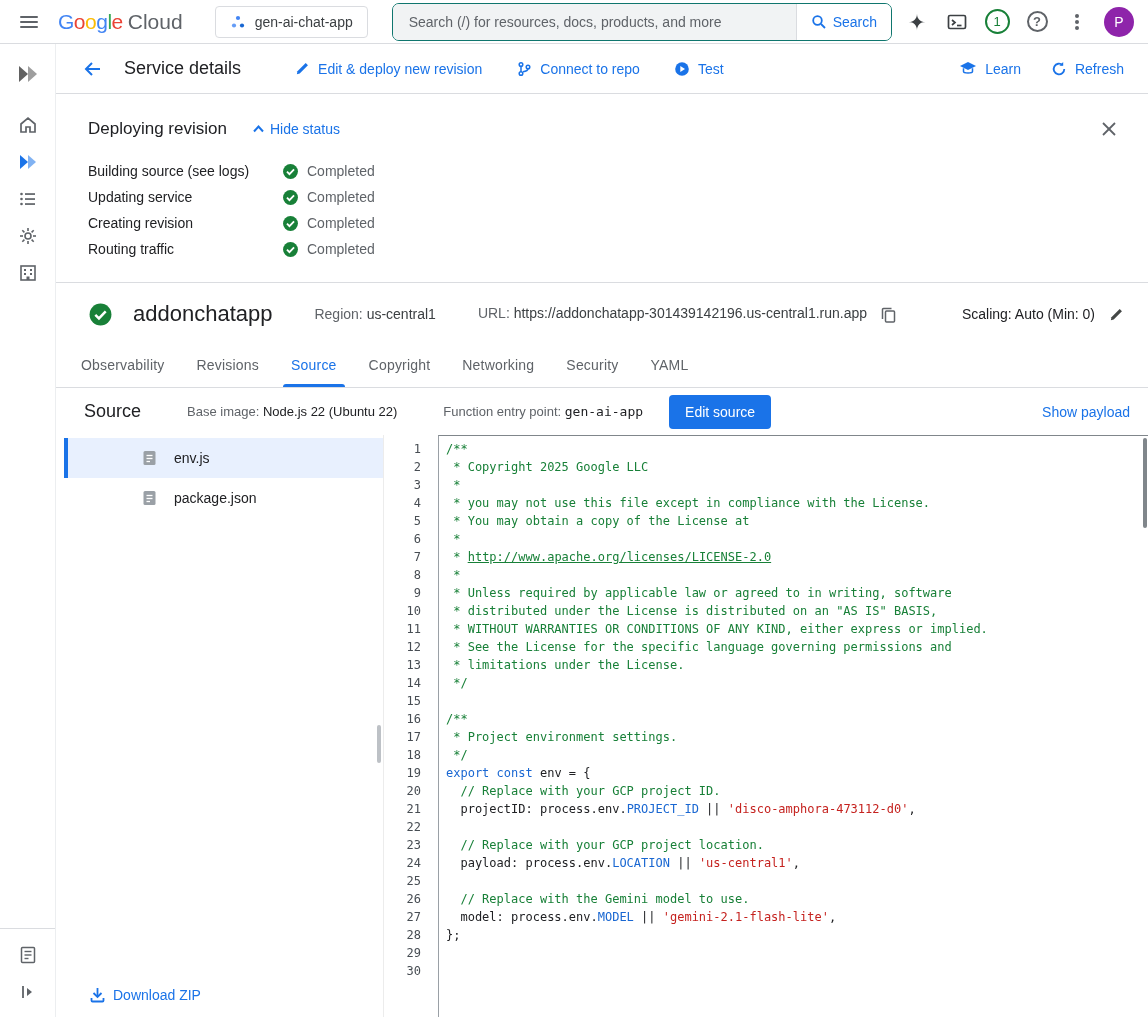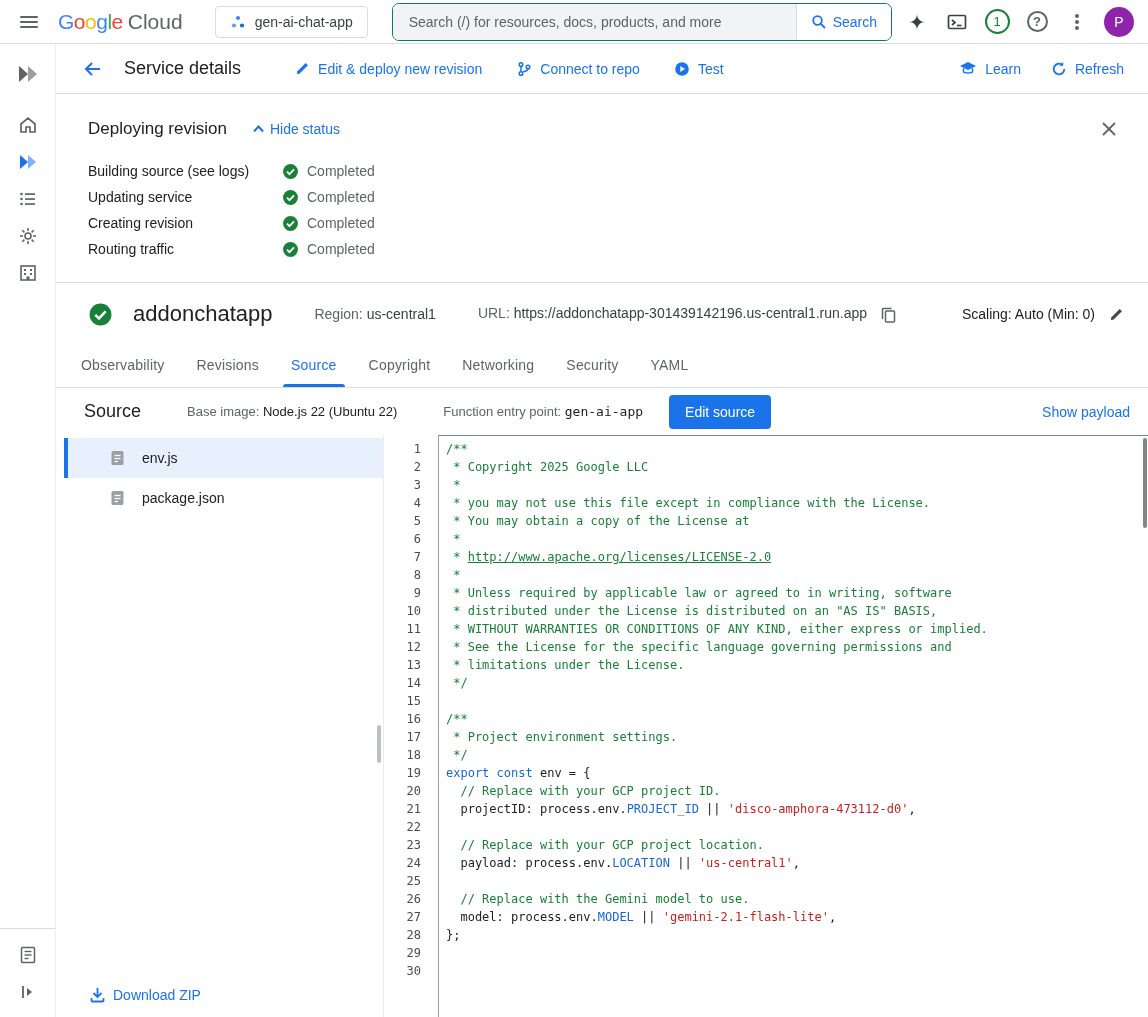--- a/index.html
+++ b/index.html
@@ -73,21 +73,21 @@
   .source-h { font-size: 18px; color: #202124; }
   .meta { font-size: 13px; margin-left: 46px; white-space: nowrap; }
   .meta .k { color: #5f6368; }
   .meta .v { color: #202124; }
   .meta .mono { font-family: "DejaVu Sans Mono", monospace; font-size: 13px; }
   .edit-source-btn { margin-left: 26px; background: #1a73e8; color: #fff; border: none; border-radius: 4px; height: 34px; padding: 0 16px; font-size: 14px; font-weight: 500; font-family: "Liberation Sans", sans-serif; cursor: pointer; }
   .show-payload { margin-left: auto; color: #1a73e8; font-size: 14px; font-weight: 500; cursor: pointer; }
 
   .source-body { flex: 1; display: flex; min-height: 0; }
   .file-panel { width: 327px; flex: none; display: flex; flex-direction: column; padding: 3px 0 14px 8px; position: relative; }
-  .file-item { display: flex; align-items: center; height: 40px; padding-left: 46px; gap: 17px; font-size: 14px; color: #202124; cursor: pointer; position: relative; }
+  .file-item { display: flex; align-items: center; height: 40px; padding-left: 78px; gap: 17px; font-size: 14px; color: #202124; cursor: pointer; position: relative; }
   .file-item.selected { background: #e8f0fe; }
   .file-item.selected::before { content: ""; position: absolute; left: 0; top: 0; bottom: 0; width: 4px; background: #1a73e8; }
   .panel-scroll-thumb { position: absolute; right: 2px; top: 290px; width: 4px; height: 38px; background: #bdc1c6; border-radius: 2px; }
   .download-zip { margin-top: auto; display: flex; align-items: center; gap: 8px; color: #1a73e8; font-size: 14px; font-weight: 500; cursor: pointer; padding-left: 26px; }
 
   .editor { flex: 1; display: flex; min-width: 0; border-left: 1px solid #ececec; position: relative; }
   .gutter { width: 54px; flex: none; padding-top: 5px; }
   .ln { height: 18px; line-height: 18px; text-align: right; padding-right: 17px; font-family: "DejaVu Sans Mono", monospace; font-size: 12px; color: #474d53; }
   .code-area { flex: 1; border-top: 1px solid #80868b; border-left: 1px solid #9aa0a6; padding: 4px 0 0 7px; overflow: hidden; }
   .code-line { height: 18px; line-height: 18px; white-space: pre; font-family: "DejaVu Sans Mono", monospace; font-size: 12px; }

